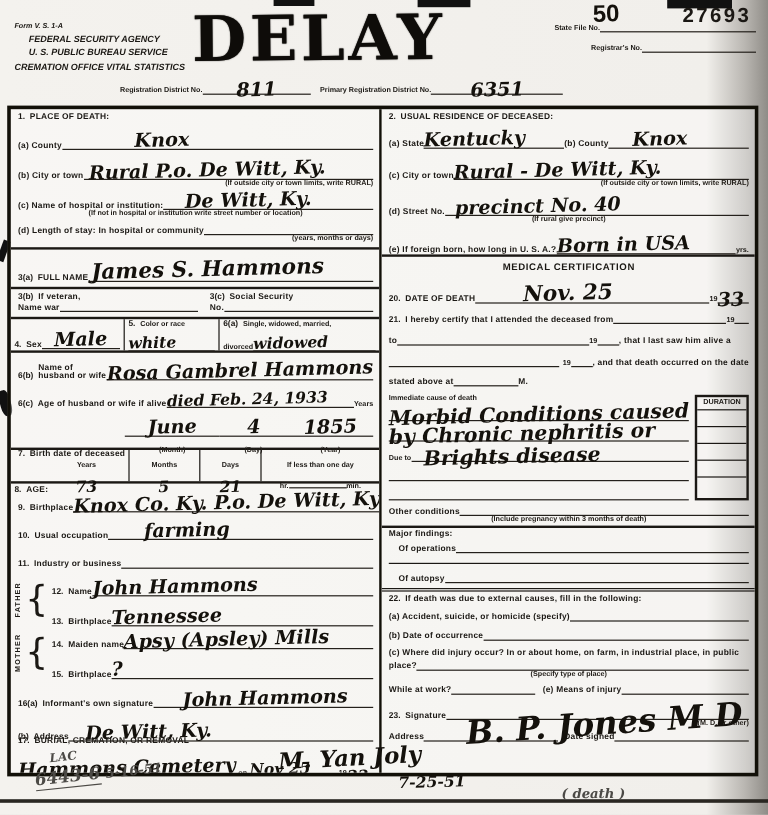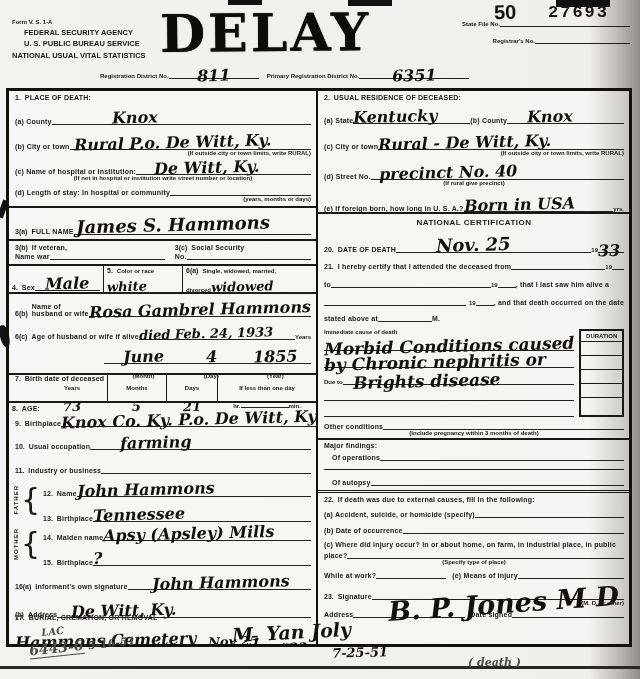--- a/index.html
+++ b/index.html
@@ -26,21 +26,21 @@
   .cells{display:flex;align-items:stretch;}
   .cell{border-right:1.5px solid #1b1814;padding:1px 3px;text-align:center;}
   .cell:last-child{border-right:none;}
   .durbox{width:64px;border:2px solid #1b1814;margin-left:5px;}
   .durbox .dh{font-size:6px;font-weight:bold;text-align:center;padding:2px 0;}
   .durbox .dl{border-top:1.3px solid #1b1814;height:13px;}
   .stamp{position:absolute;left:160px;top:2px;font-family:"DejaVu Serif",serif;font-weight:bold;font-size:52px;letter-spacing:3px;color:#0e0c09;transform:rotate(-.5deg);text-shadow:0 0 1px #0e0c09;}
   .artifact{position:absolute;background:#111;}
   .hdr{position:absolute;top:8px;left:12px;right:10px;display:flex;}
   .hdrL{width:200px;padding-top:10px;}
-  .hdrL div{font-size:7.5px;font-weight:bold;line-height:1.5;}
+  .hdrL div{font-size:7.5px;font-weight:bold;line-height:1.5;font-style:italic;}
   .hdrL .fno{font-size:6px;}
   .hdrC{width:230px;text-align:center;padding-top:12px;}
   .hdrR{flex:1;text-align:right;padding-top:10px;position:relative;}
   .regline{position:absolute;top:70px;left:100px;right:60px;display:flex;align-items:flex-end;}
 </style>
 </head>
 <body>
 
 <div class="page">
 
@@ -49,28 +49,28 @@
   <div class="artifact" style="left:556px;top:0;width:54px;height:7px;"></div>
   <div class="artifact" style="left:0;top:200px;width:6px;height:18px;transform:rotate(20deg);"></div>
   <div class="artifact" style="left:0;top:325px;width:9px;height:22px;transform:rotate(-15deg);border-radius:40%;"></div>
   <div class="artifact" style="left:0;top:666px;width:640px;height:3px;background:#2a2722;"></div>
 
   <div class="hdr">
     <div class="hdrL">
       <div class="fno">Form V. S. 1-A</div>
       <div style="padding-left:12px;">FEDERAL SECURITY AGENCY</div>
       <div style="padding-left:12px;">U. S. PUBLIC BUREAU SERVICE</div>
-      <div>NATIONAL USUAL VITAL STATISTICS</div>
+      <div>CREMATION OFFICE VITAL STATISTICS</div>
     </div>
     <div class="hdrR">
       <div class="row" style="justify-content:flex-end;">
         <span class="tiny">State File No.</span>
         <span class="ulseg" style="width:130px;position:relative;">
           <span class="hw" style="font-style:normal;font-family:'Liberation Sans',sans-serif;font-weight:bold;font-size:20px;position:absolute;left:-6px;top:-16px;">50</span>
-          <span style="position:absolute;right:21px;top:-15px;font-weight:bold;font-size:17px;letter-spacing:2px;font-family:Liberation Mono, monospace;">27693</span>
+          <span style="position:absolute;right:4px;top:-15px;font-weight:bold;font-size:17px;letter-spacing:2px;">27693</span>
         </span>
       </div>
       <div class="row" style="justify-content:flex-end;margin-top:8px;">
         <span class="tiny">Registrar's No.</span>
         <span class="ulseg" style="width:95px;"></span>
       </div>
     </div>
   </div>
 
   <div class="stamp">DELAY</div>
@@ -326,21 +326,21 @@
             <span class="note">(If rural give precinct)</span>
           </div>
         <div class="row" style="margin-top:7px;">
             <span class="lbl">(e)   If foreign born, how long in U. S. A.?</span>
             <span class="ul"><span class="hw big">Born in USA</span></span>
             <span class="tiny">yrs.</span>
           </div>
       </div>
 
       <div class="secthin" style="border-bottom:none;">
-        <div style="text-align:center;font-size:8px;font-weight:bold;letter-spacing:.5px;margin-top:2px;">NATIONAL CERTIFICATION</div>
+        <div style="text-align:center;font-size:8px;font-weight:bold;letter-spacing:.5px;margin-top:2px;">MEDICAL CERTIFICATION</div>
         <div class="row" style="margin-top:6px;">
             <span class="num">20.</span>
             <span class="lbl">DATE OF DEATH</span>
             <span class="ul"><span class="hw big" style="font-size:18px;margin-left:40px;">Nov. 25</span></span>
             <span class="tiny">19</span>
             <span class="ulseg" style="width:26px;"><span class="hw big" style="top:-2px;">33</span></span>
           </div>
         <div class="row" style="margin-top:8px;">
             <span class="num">21.</span>
             <span class="lbl">I hereby certify that I attended the deceased from</span>

